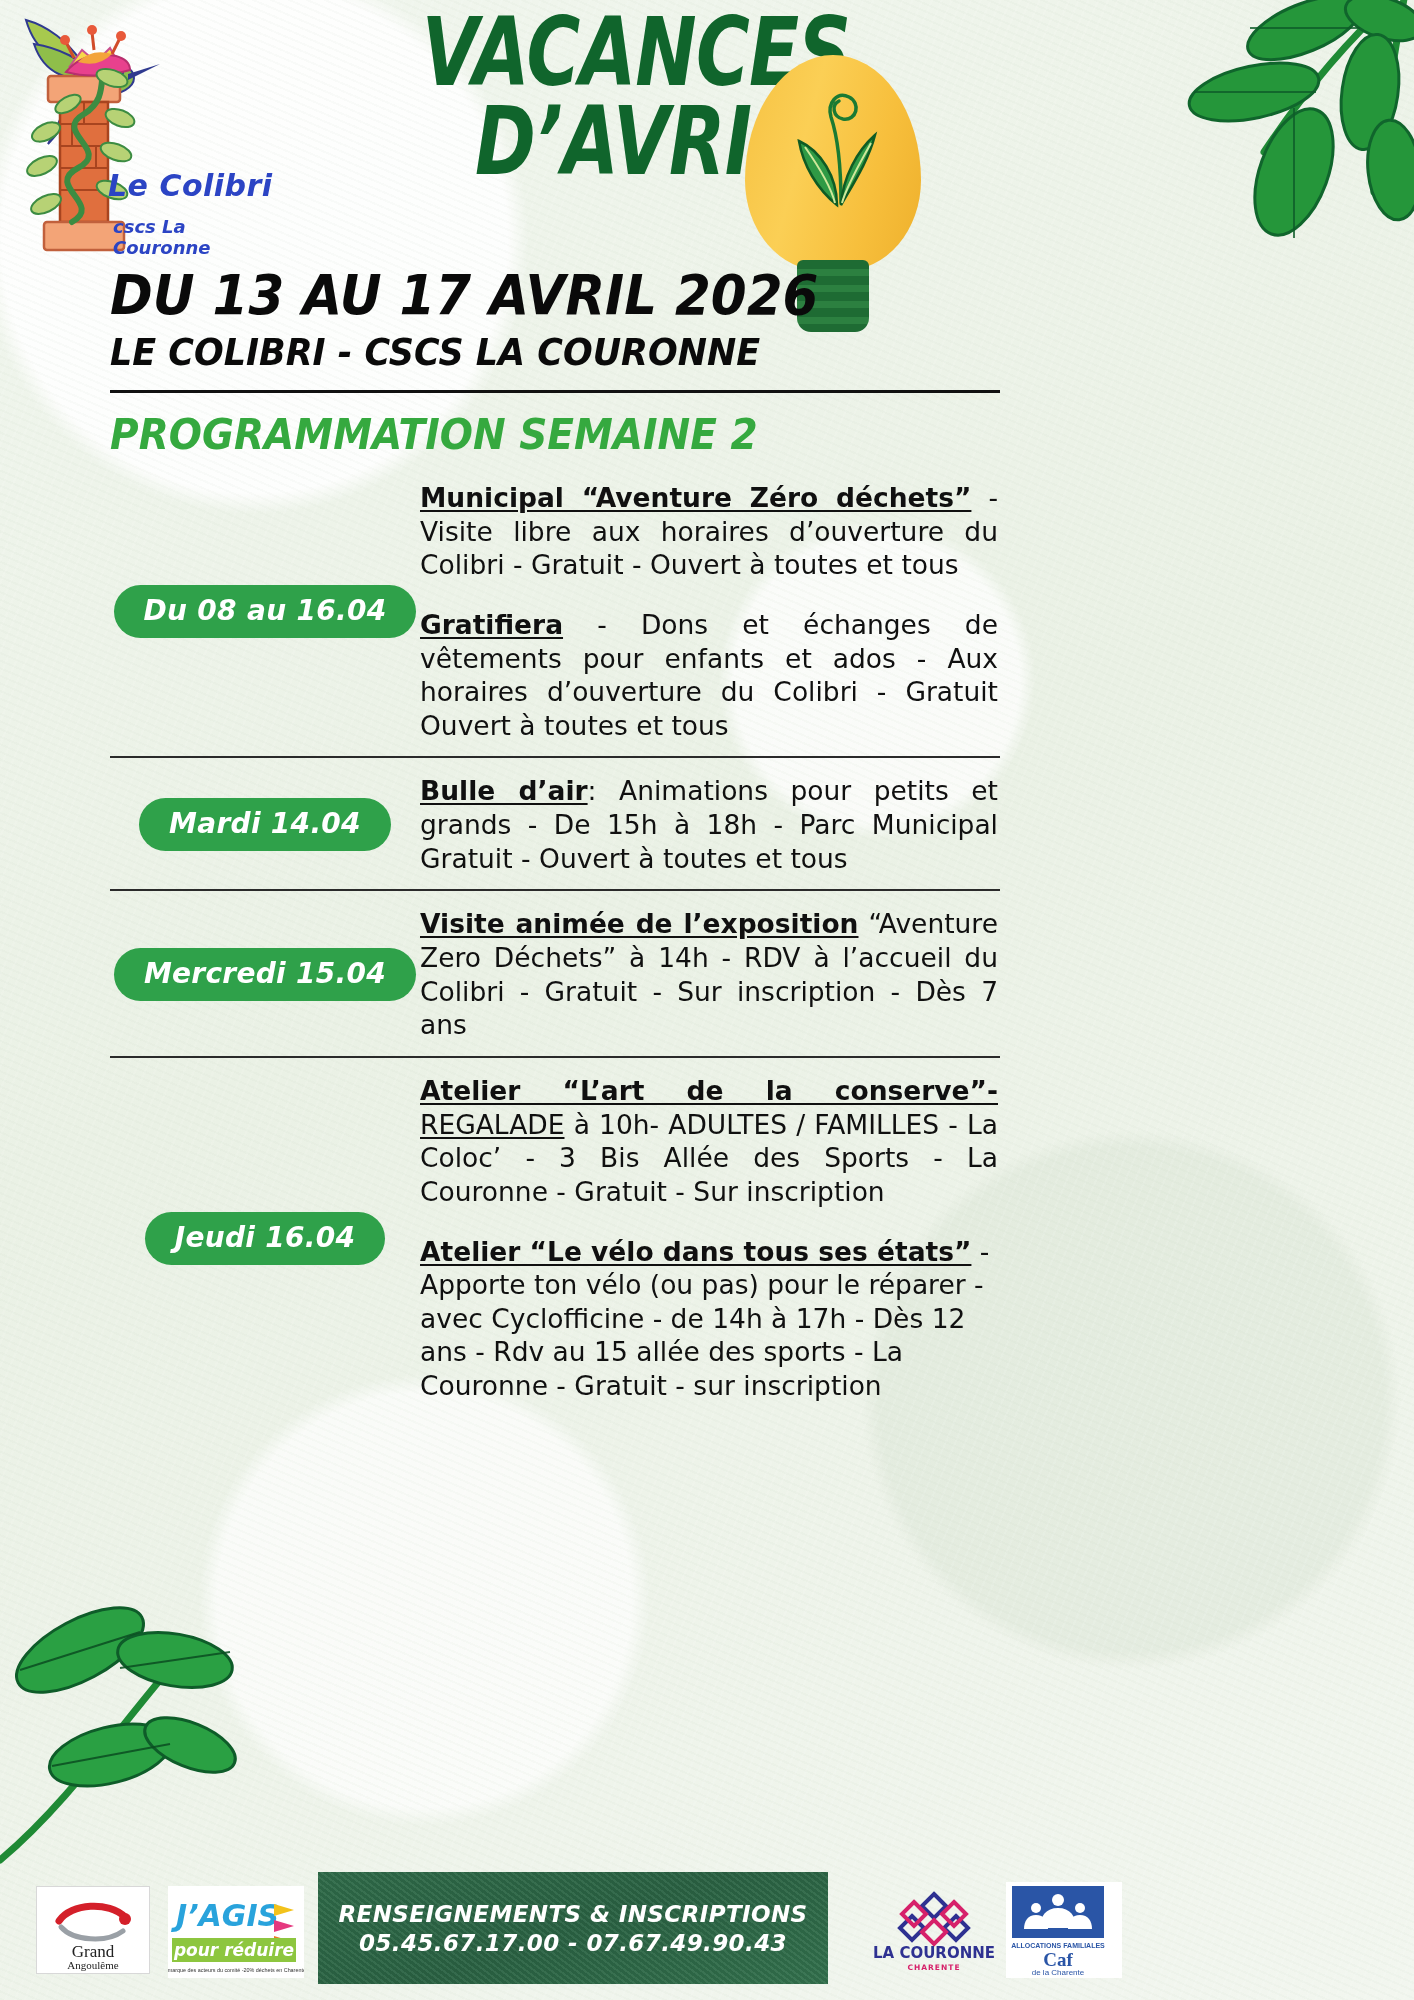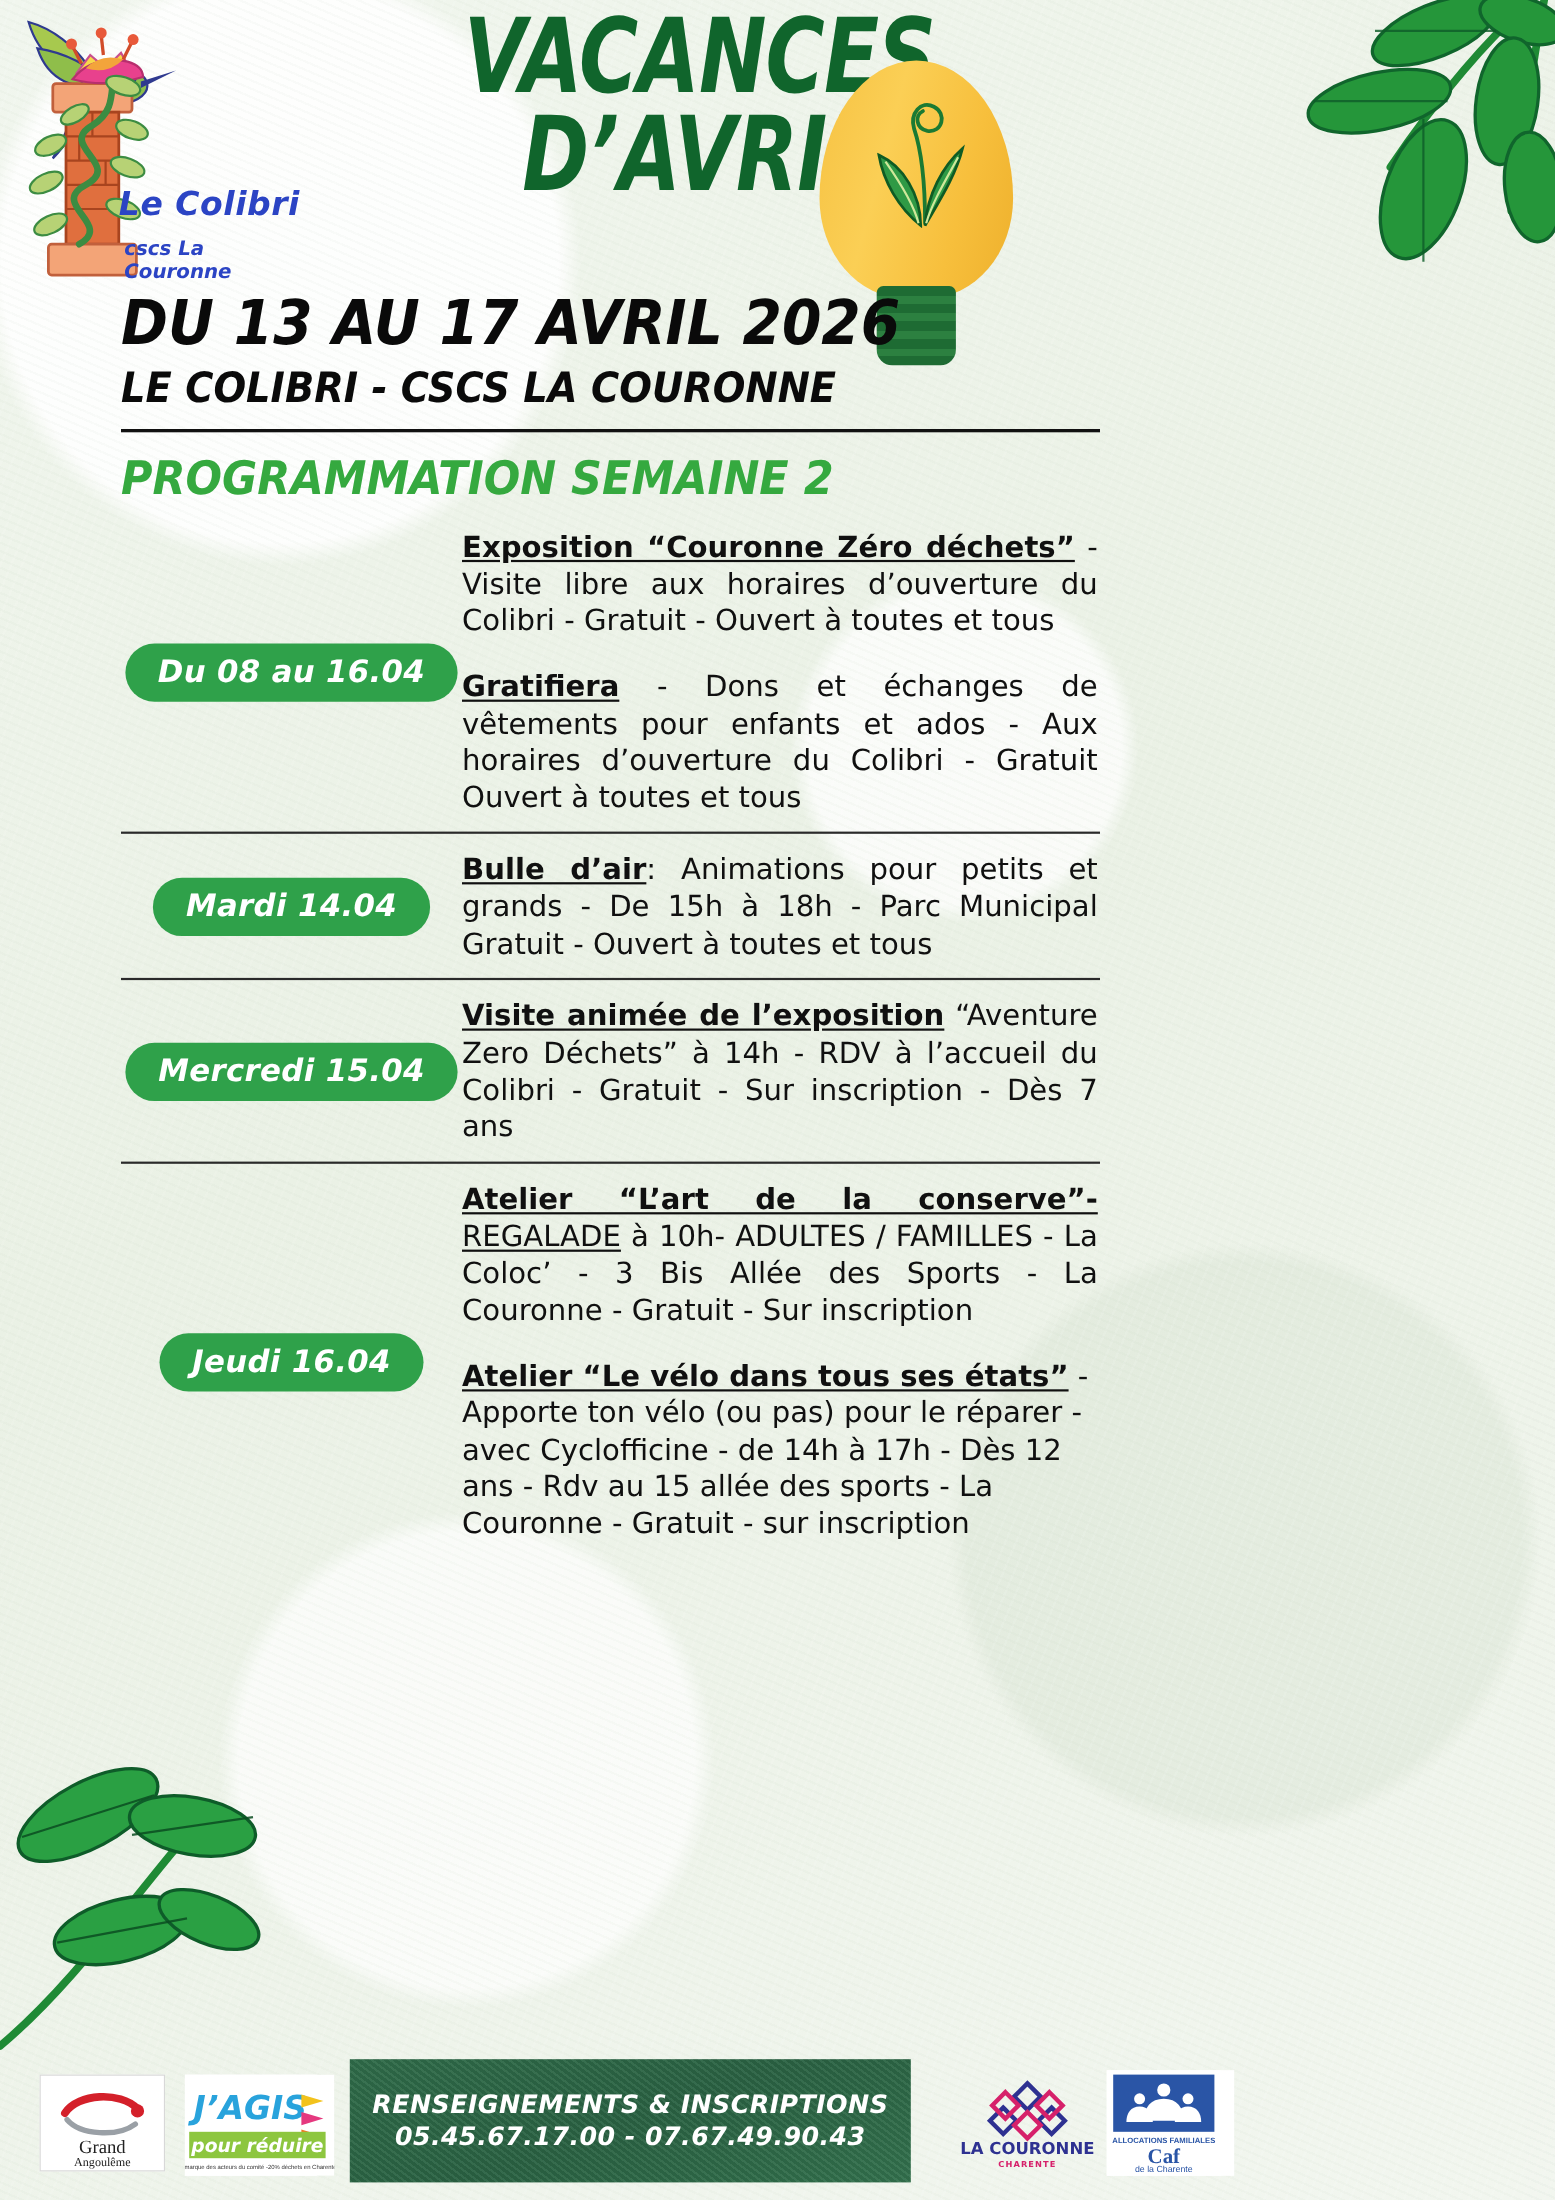--- a/index.html
+++ b/index.html
@@ -292,21 +292,21 @@
 <div class="prog-title">PROGRAMMATION SEMAINE 2</div>
 
 <div class="program">
 
   <div class="row">
     <div class="daycol">
       <div class="pill">Du 08 au 16.04</div>
     </div>
     <div class="txtcol">
       <div class="ev">
-        <p><b>Exposition “Couronne Zéro déchets”</b><span> - Visite libre aux horaires d’ouverture du Colibri - Gratuit - Ouvert à toutes et tous</span></p>
+        <p><b>Municipal “Aventure Zéro déchets”</b><span> - Visite libre aux horaires d’ouverture du Colibri - Gratuit - Ouvert à toutes et tous</span></p>
       </div>
       <div class="ev">
         <p><b>Gratifiera</b><span> - Dons et échanges de vêtements pour enfants et ados - Aux horaires d’ouverture du Colibri - Gratuit Ouvert à toutes et tous</span></p>
       </div>
     </div>
   </div>
 
   <div class="row">
     <div class="daycol">
       <div class="pill">Mardi 14.04</div>

